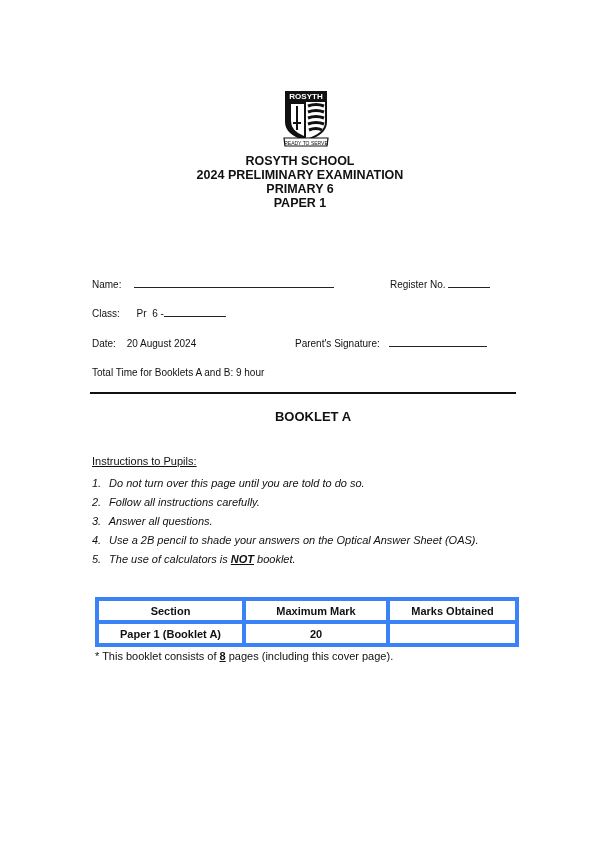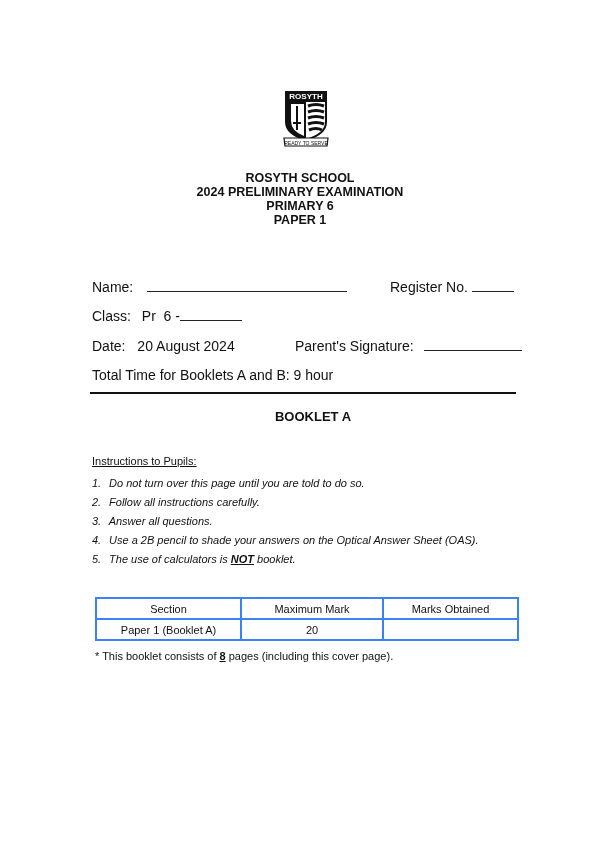--- a/index.html
+++ b/index.html
@@ -1,29 +1,29 @@
 <!DOCTYPE html>
 <html><head>
 <meta charset="utf-8">
 <style>
   html,body{margin:0;padding:0;background:#fff;}
   body{width:600px;height:849px;position:relative;overflow:hidden;font-family:"Liberation Sans",sans-serif;color:#111;}
   .abs{position:absolute;}
   .logo{left:283px;top:90px;width:46px;height:58px;}
-  .hdr{left:0;width:600px;text-align:center;font-weight:bold;font-size:12.5px;line-height:14px;top:171px;}
-  .field{font-size:14px;}
+  .hdr{left:0;width:600px;text-align:center;font-weight:bold;font-size:12.5px;line-height:14px;top:154px;}
+  .field{font-size:10px;}
   .line{display:inline-block;border-bottom:1px solid #222;vertical-align:baseline;}
   .rule{left:90px;width:426px;top:392px;border-top:2px solid #111;}
   .booklet{left:0;width:626px;text-align:center;top:409px;font-weight:bold;font-size:13px;}
   .instr-title{left:92px;top:455px;font-size:11px;text-decoration:underline;}
   ol{position:absolute;left:92px;top:474px;margin:0;padding:0;list-style:none;font-size:11px;}
   ol li{height:19px;line-height:19px;font-style:italic;}
   ol li .n{display:inline-block;width:14px;}
   table{position:absolute;left:95px;top:597px;width:424px;border-collapse:collapse;font-size:11px;}
-  td,th{border:2px solid #3b82f6;text-align:center;font-weight:normal;height:19px;padding:0;}
+  td,th{border:4px solid #3b82f6;text-align:center;font-weight:bold;height:19px;padding:0;}
   .note{left:95px;top:650px;font-size:11px;}
 </style>
 </head>
 <body>
 
 <div class="abs logo">
   <svg width="46" height="58" viewBox="0 0 46 58">
     <rect x="2" y="1" width="42" height="10" fill="#111"></rect>
     <text x="23" y="9" font-size="8" fill="#fff" text-anchor="middle" font-family="Liberation Sans, sans-serif" font-weight="bold">ROSYTH</text>
     <path d="M3 11 H43 V32 Q43 44 23 50 Q3 44 3 32 Z" fill="#fff" stroke="#111" stroke-width="2"></path>
@@ -48,21 +48,21 @@
   <span>Name:</span>
   <span class="line" style="width:200px;margin-left:10px;"></span>
 </div>
 <div class="abs field" style="left:390px;top:279px;">
   <span>Register No.</span>
   <span class="line" style="width:42px;"></span>
 </div>
 
 <div class="abs field" style="left:92px;top:308px;">
   <span>Class:</span>
-  <span style="margin-left:7px;white-space:pre;">Pr  6 -</span><span class="line" style="width:62px;"></span>
+  <span style="margin-left:14px;white-space:pre;">Pr  6 -</span><span class="line" style="width:62px;"></span>
 </div>
 
 <div class="abs field" style="left:92px;top:338px;">
   <span>Date:</span>
   <span style="margin-left:8px;">20 August 2024</span>
 </div>
 <div class="abs field" style="left:295px;top:338px;">
   <span>Parent's Signature:</span>
   <span class="line" style="width:98px;margin-left:6px;"></span>
 </div>

